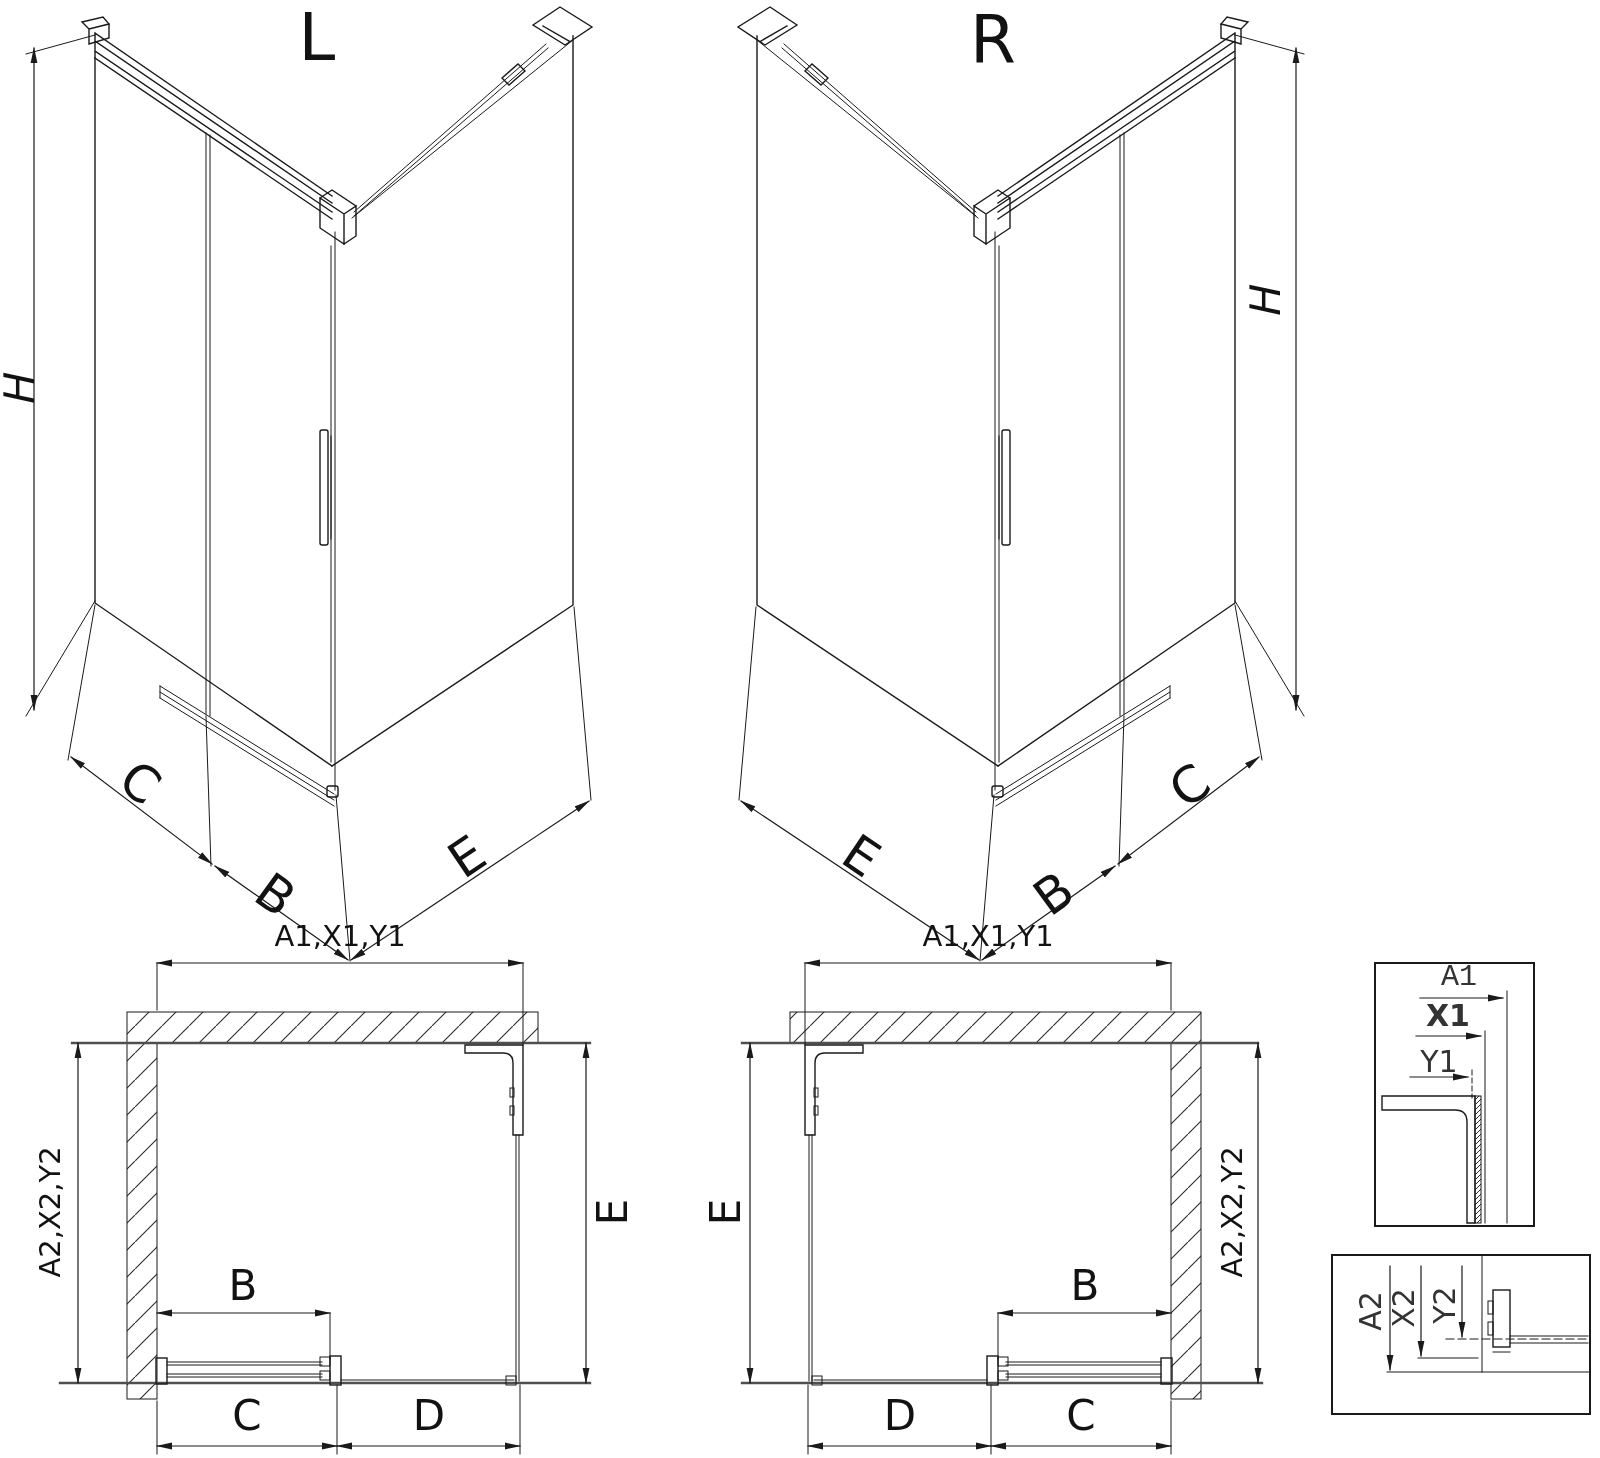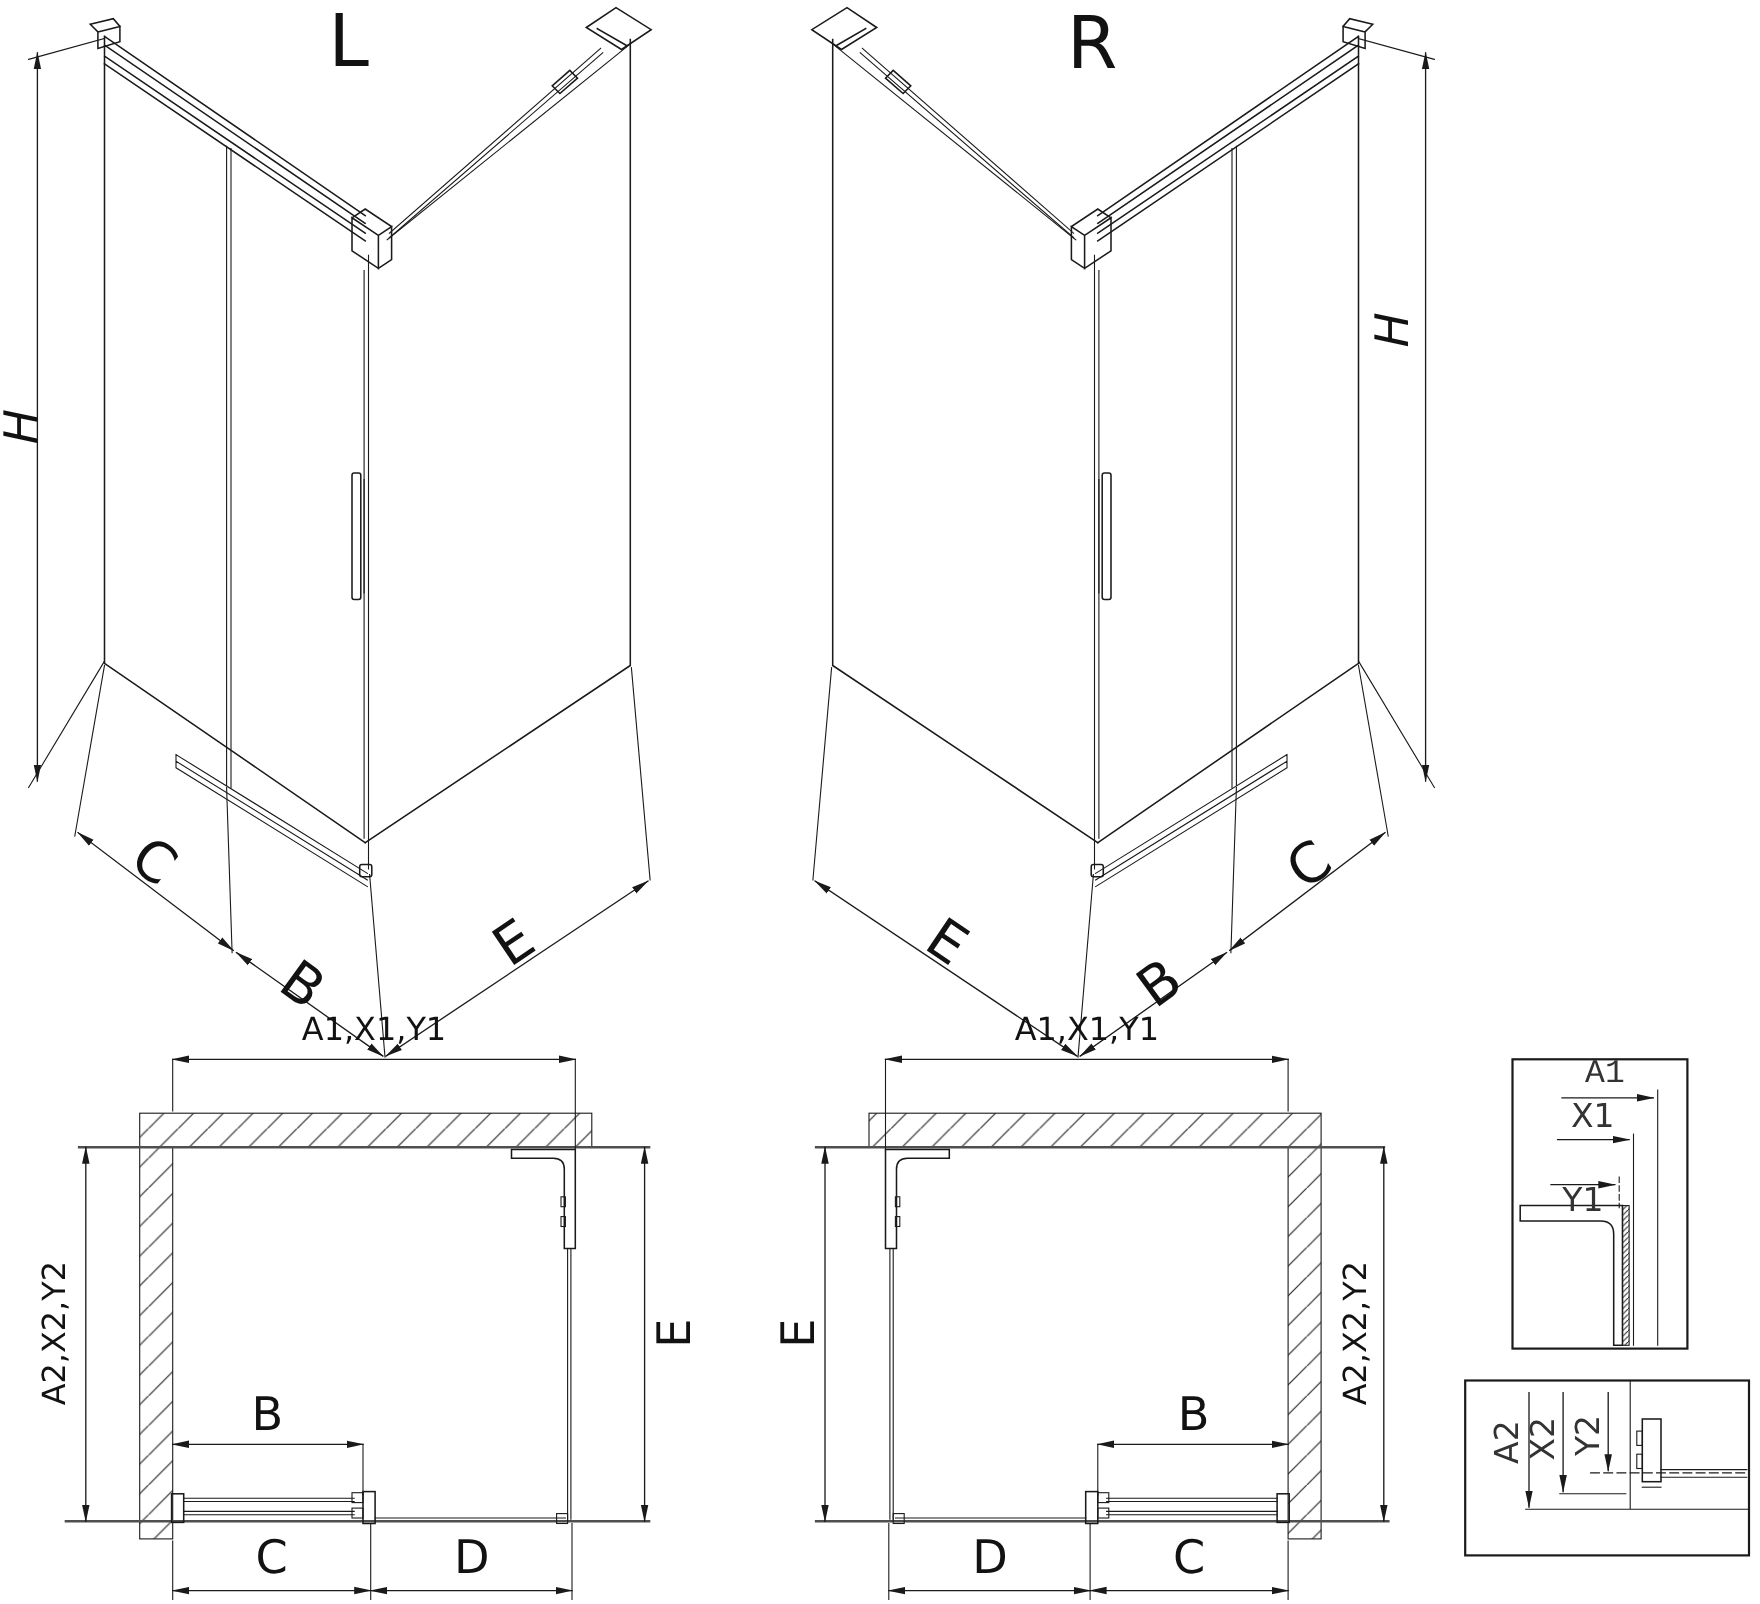--- a/index.html
+++ b/index.html
@@ -240,20 +240,20 @@
 <span class="lb t42" style="left:429px;top:1416px;">D</span>
 
 <span class="lb t29" style="left:988px;top:936px;">A1,X1,Y1</span>
 <span class="lb t29" style="left:1232px;top:1212px;transform:translate(-50%,-50%) rotate(-90deg);">A2,X2,Y2</span>
 <span class="lb t42" style="left:726px;top:1212px;transform:translate(-50%,-50%) rotate(-90deg);">E</span>
 <span class="lb t42" style="left:1085px;top:1286px;">B</span>
 <span class="lb t42" style="left:900px;top:1416px;">D</span>
 <span class="lb t42" style="left:1081px;top:1416px;">C</span>
 
 <span class="lb t30 det" style="left:1459px;top:977px;font-family:Liberation Mono, monospace;">A1</span>
-<span class="lb t30 det" style="left:1448px;top:1016px;">X1</span>
-<span class="lb t30 det" style="left:1439px;top:1092px;">Y1</span>
+<span class="lb t30 det" style="left:1448px;top:1016px;font-weight:bold;">X1</span>
+<span class="lb t30 det" style="left:1439px;top:1062px;">Y1</span>
 
 <span class="lb t30 det" style="left:1371px;top:1311px;transform:translate(-50%,-50%) rotate(-90deg);">A2</span>
 <span class="lb t30 det" style="left:1404px;top:1308px;transform:translate(-50%,-50%) rotate(-90deg);">X2</span>
 <span class="lb t30 det" style="left:1445px;top:1305px;transform:translate(-50%,-50%) rotate(-90deg);">Y2</span>
 
 </div>
 
 </body></html>

